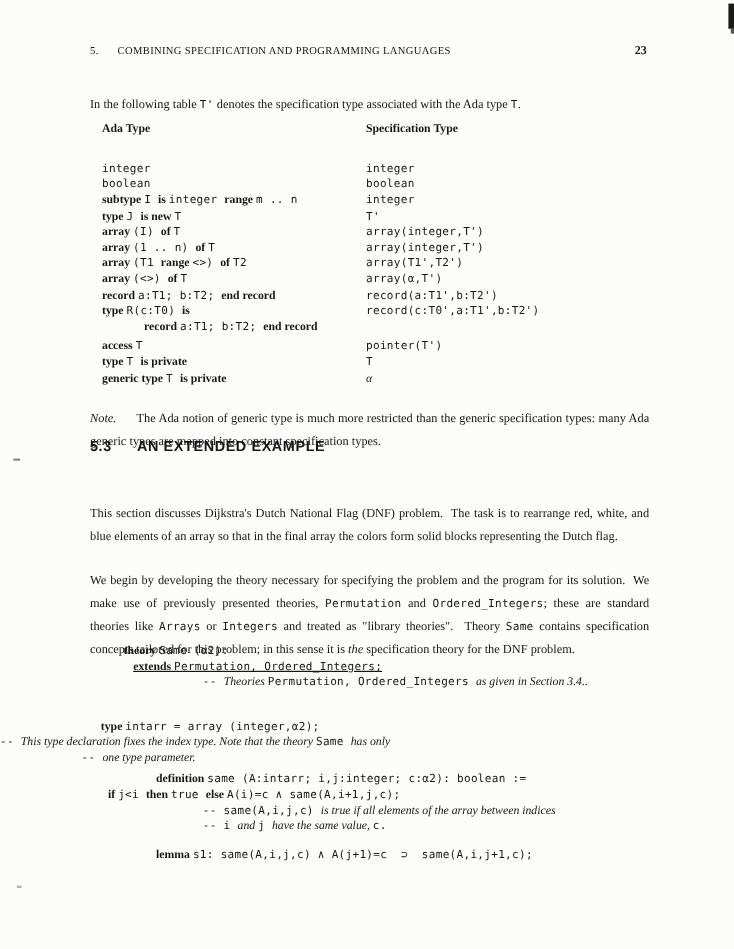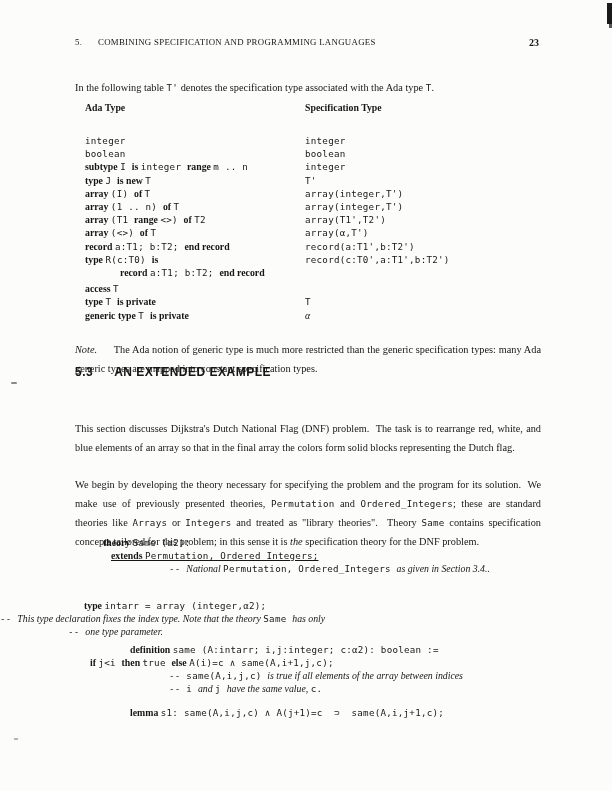--- a/index.html
+++ b/index.html
@@ -71,39 +71,39 @@
         <div class="trow"><div class="tc1"><span class="f-m">boolean</span></div><div class="tc2"><span class="f-m">boolean</span></div></div>
         <div class="trow"><div class="tc1"><span class="f-k">subtype </span><span class="f-m">I </span><span class="f-k">is </span><span class="f-m">integer </span><span class="f-k">range </span><span class="f-m">m .. n</span></div><div class="tc2"><span class="f-m">integer</span></div></div>
         <div class="trow"><div class="tc1"><span class="f-k">type </span><span class="f-m">J </span><span class="f-k">is new </span><span class="f-m">T</span></div><div class="tc2"><span class="f-m">T'</span></div></div>
         <div class="trow"><div class="tc1"><span class="f-k">array </span><span class="f-m">(I) </span><span class="f-k">of </span><span class="f-m">T</span></div><div class="tc2"><span class="f-m">array(integer,T')</span></div></div>
         <div class="trow"><div class="tc1"><span class="f-k">array </span><span class="f-m">(1 .. n) </span><span class="f-k">of </span><span class="f-m">T</span></div><div class="tc2"><span class="f-m">array(integer,T')</span></div></div>
         <div class="trow"><div class="tc1"><span class="f-k">array </span><span class="f-m">(T1 </span><span class="f-k">range </span><span class="f-m">&lt;&gt;) </span><span class="f-k">of </span><span class="f-m">T2</span></div><div class="tc2"><span class="f-m">array(T1',T2')</span></div></div>
         <div class="trow"><div class="tc1"><span class="f-k">array </span><span class="f-m">(&lt;&gt;) </span><span class="f-k">of </span><span class="f-m">T</span></div><div class="tc2"><span class="f-m">array(α,T')</span></div></div>
         <div class="trow"><div class="tc1"><span class="f-k">record </span><span class="f-m">a:T1; b:T2; </span><span class="f-k">end record</span></div><div class="tc2"><span class="f-m">record(a:T1',b:T2')</span></div></div>
         <div class="trow"><div class="tc1"><span class="f-k">type </span><span class="f-m">R(c:T0) </span><span class="f-k">is</span></div><div class="tc2"><span class="f-m">record(c:T0',a:T1',b:T2')</span></div></div>
         <div class="trow indented"><div class="tc1"><span class="f-k">record </span><span class="f-m">a:T1; b:T2; </span><span class="f-k">end record</span></div><div class="tc2"></div></div>
-        <div class="trow" style="margin-top: 3px;"><div class="tc1"><span class="f-k">access </span><span class="f-m">T</span></div></div>
+        <div class="trow" style="margin-top: 3px;"><div class="tc1"><span class="f-k">access </span><span class="f-m">T</span></div><div class="tc2"><span class="f-m">pointer(T')</span></div></div>
         <div class="trow"><div class="tc1"><span class="f-k">type </span><span class="f-m">T </span><span class="f-k">is private</span></div><div class="tc2"><span class="f-m">T</span></div></div>
         <div class="trow"><div class="tc1"><span class="f-k">generic type </span><span class="f-m">T </span><span class="f-k">is private</span></div><div class="tc2"><span class="f-i">α</span></div></div>
       </div>
   </div>
 
   <p class="para p-note"><span class="f-i">Note.</span><span class="f-r">      The Ada notion of generic type is much more restricted than the generic specification types: many Ada generic types are mapped into constant specification types.</span></p>
 
   <div class="sec-head">
     <span>5.3</span><span class="sec-title">AN EXTENDED EXAMPLE</span>
   </div>
 
   <p class="para p-1"><span class="f-r">This section discusses Dijkstra's Dutch National Flag (DNF) problem.  The task is to rearrange red, white, and blue elements of an array so that in the final array the colors form solid blocks representing the Dutch flag.</span></p>
   <p class="para p-2"><span class="f-r">We begin by developing the theory necessary for specifying the problem and the program for its solution.  We make use of previously presented theories, </span><span class="f-m">Permutation</span><span class="f-r"> and </span><span class="f-m">Ordered_Integers</span><span class="f-r">; these are standard theories like </span><span class="f-m">Arrays</span><span class="f-r"> or </span><span class="f-m">Integers</span><span class="f-r"> and treated as "library theories".  Theory </span><span class="f-m">Same</span><span class="f-r"> contains specification concepts tailored for this problem; in this sense it is </span><span class="f-i">the</span><span class="f-r"> specification theory for the DNF problem.</span></p>
 
   <div class="code">
       <div class="code-line" style="padding-left: 103px;"><span class="f-k">theory </span><span class="f-m">Same (α2):</span></div>
       <div class="code-line" style="padding-left: 111px; text-decoration: underline;"><span class="f-k">extends </span><span class="f-m">Permutation, Ordered_Integers;</span></div>
-      <div class="code-line" style="padding-left: 169px;"><span class="f-m">-- </span><span class="f-i">National </span><span class="f-m">Permutation, Ordered_Integers </span><span class="f-i">as given in Section 3.4..</span></div>
+      <div class="code-line" style="padding-left: 169px;"><span class="f-m">-- </span><span class="f-i">Theories </span><span class="f-m">Permutation, Ordered_Integers </span><span class="f-i">as given in Section 3.4..</span></div>
       <div class="code-line" style="padding-left: 84px; margin-top: 24px;"><span class="f-k">type </span><span class="f-m">intarr = array (integer,α2);</span></div>
       <div class="code-line" style=""><span class="f-m">-- </span><span class="f-i">This type declaration fixes the index type. Note that the theory </span><span class="f-m">Same </span><span class="f-i">has only</span></div>
       <div class="code-line" style="padding-left: 68px;"><span class="f-m">-- </span><span class="f-i">one type parameter.</span></div>
       <div class="code-line" style="padding-left: 130px; margin-top: 5px;"><span class="f-k">definition </span><span class="f-m">same (A:intarr; i,j:integer; c:α2): boolean :=</span></div>
       <div class="code-line" style="padding-left: 90px;"><span class="f-k">if </span><span class="f-m">j&lt;i </span><span class="f-k">then </span><span class="f-m">true </span><span class="f-k">else </span><span class="f-m">A(i)=c ∧ same(A,i+1,j,c);</span></div>
       <div class="code-line" style="padding-left: 169px;"><span class="f-m">-- same(A,i,j,c) </span><span class="f-i">is true if all elements of the array between indices</span></div>
       <div class="code-line" style="padding-left: 169px;"><span class="f-m">-- i </span><span class="f-i">and </span><span class="f-m">j </span><span class="f-i">have the same value, </span><span class="f-m">c.</span></div>
       <div class="code-line" style="padding-left: 130px; margin-top: 11px;"><span class="f-k">lemma </span><span class="f-m">s1: same(A,i,j,c) ∧ A(j+1)=c  ⊃  same(A,i,j+1,c);</span></div>
     </div>
 

